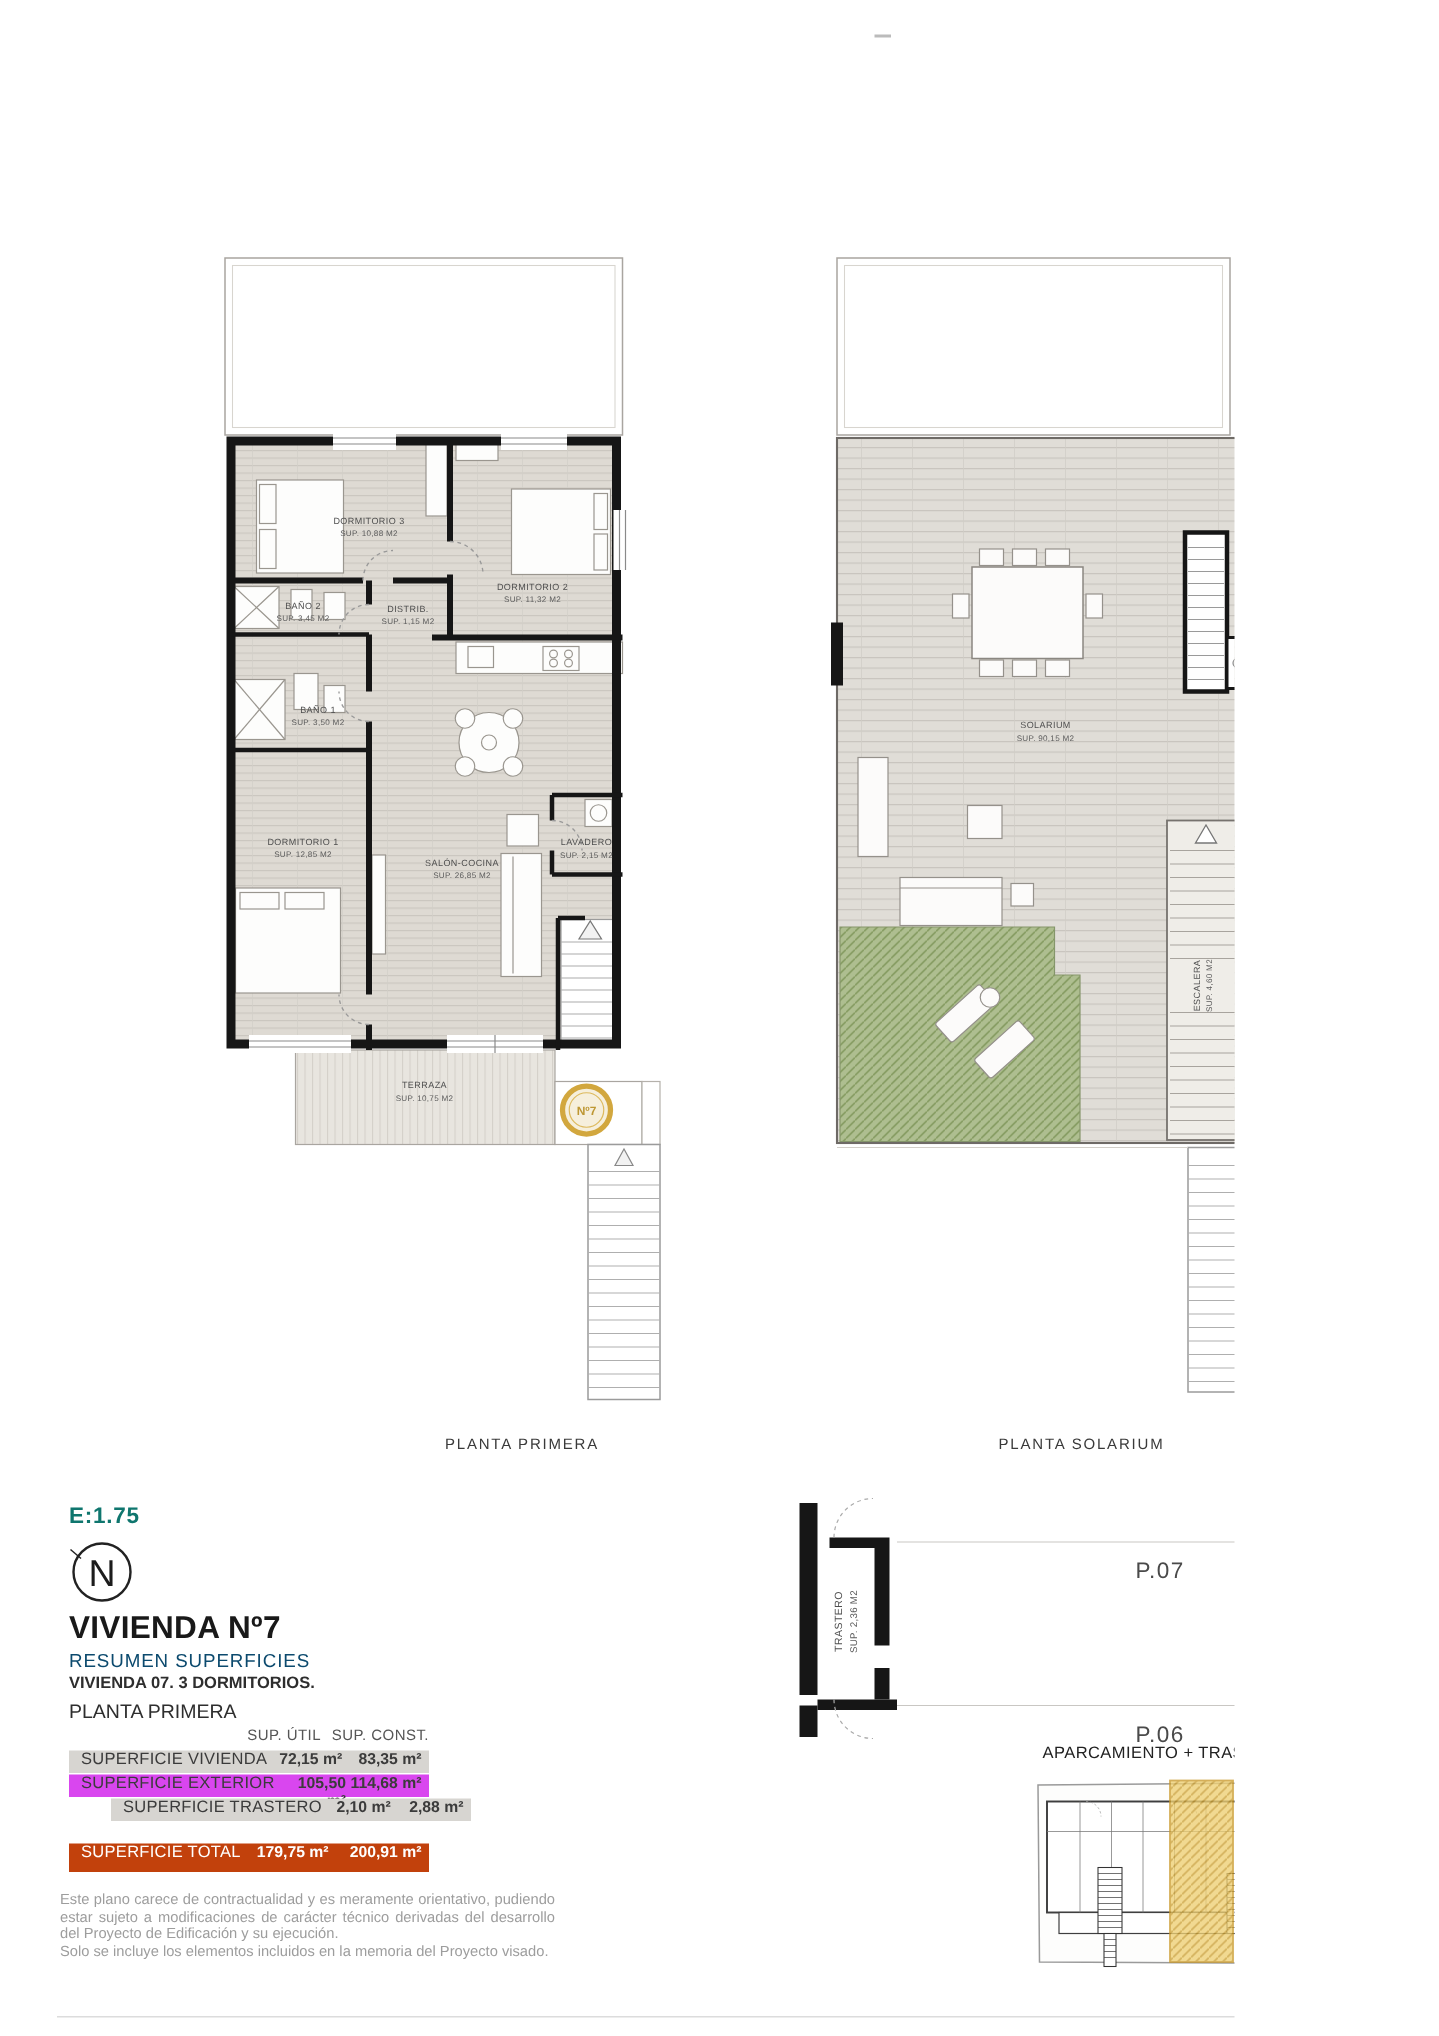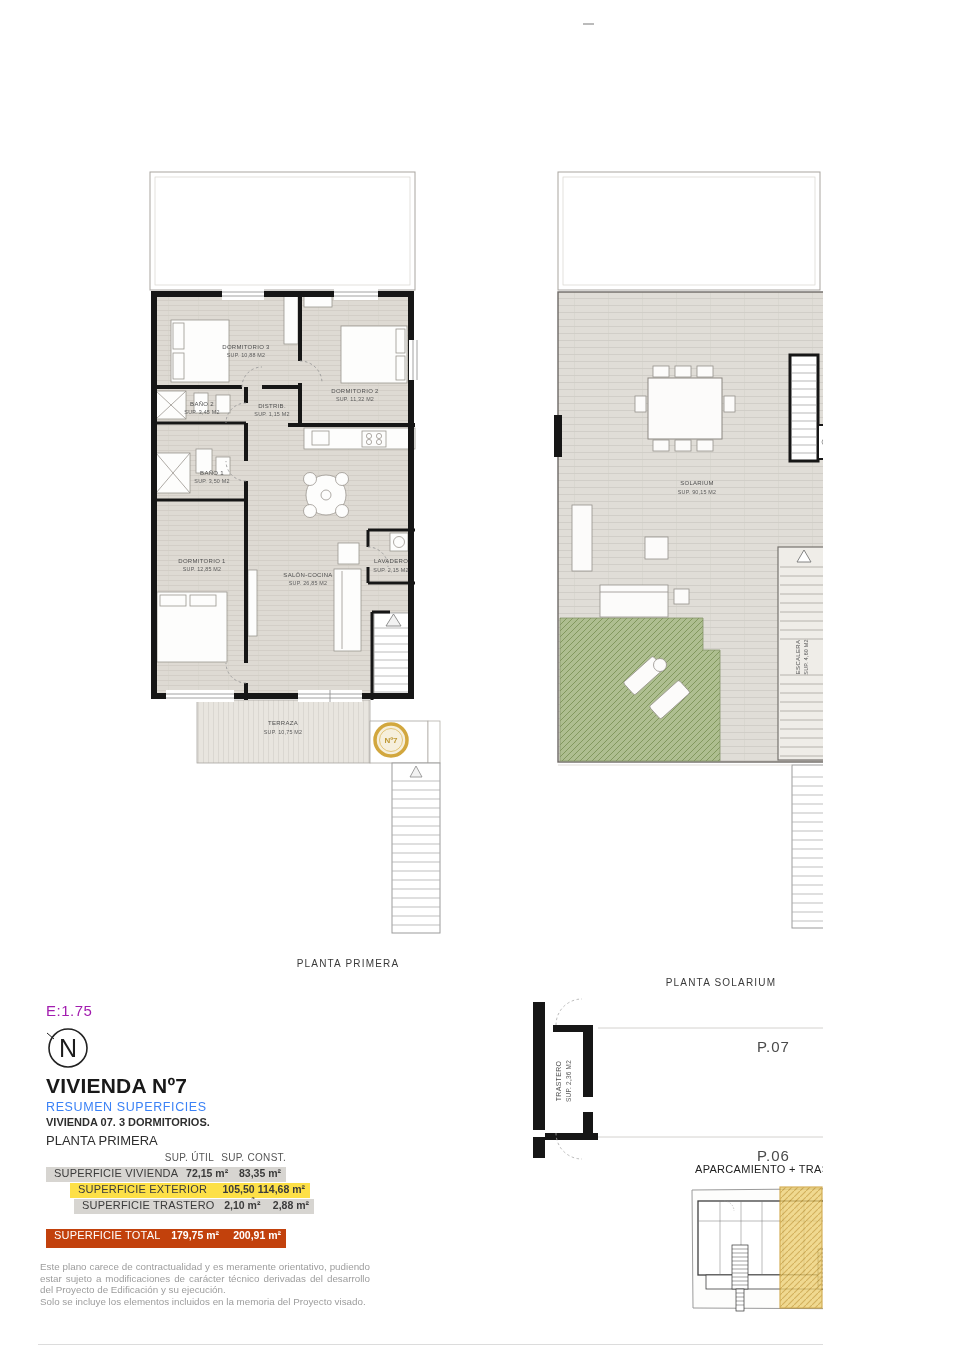--- a/index.html
+++ b/index.html
@@ -3,36 +3,36 @@
 <meta charset="utf-8">
 <style>
   html,body{margin:0;padding:0;background:#fff;}
   .sheet{position:relative;width:823px;height:1357px;background:#ffffff;
          font-family:"Liberation Sans",sans-serif;overflow:hidden;}
   .abs{position:absolute;}
   
   .plan-caption{position:absolute;font-size:10px;letter-spacing:1.2px;color:#3a3a3a;
                 text-align:center;width:170px;font-weight:500;}
   
-  .scale-lbl{position:absolute;left:46px;top:1002px;font-size:15px;font-weight:400;
-             color:#a21caf;letter-spacing:.5px;}
+  .scale-lbl{position:absolute;left:46px;top:1002px;font-size:15px;font-weight:700;
+             color:#0f766e;letter-spacing:.5px;}
   .big-title{position:absolute;left:46px;top:1074px;font-size:21px;font-weight:700;
              color:#191919;letter-spacing:.2px;}
-  .sub1{position:absolute;left:46px;top:1100px;font-size:12.5px;color:#3b82f6;letter-spacing:.6px;}
+  .sub1{position:absolute;left:46px;top:1100px;font-size:12.5px;color:#0c4a6e;letter-spacing:.6px;}
   .sub2{position:absolute;left:46px;top:1116px;font-size:11px;font-weight:700;color:#2e2e2e;}
   .sub3{position:absolute;left:46px;top:1133px;font-size:13px;font-weight:500;color:#2e2e2e;}
   
   .thead{position:absolute;top:1152px;font-size:10px;color:#555;letter-spacing:.3px;text-align:right;}
   .trow{position:absolute;left:46px;width:240px;height:15px;display:flex;
         font-size:11px;color:#3b3b3b;}
   .trow .lab{flex:1;padding-left:8px;letter-spacing:.2px;white-space:nowrap;}
   .trow .num{width:68px;text-align:right;font-weight:bold;font-size:10.5px;}
   .trow .num2{width:72px;text-align:right;font-weight:bold;font-size:10.5px;padding-right:5px;}
   .row-gray{background:#D7D5D1;}
-  .row-white{background:#fde047;margin-left:24px;}
+  .row-white{background:#d946ef;}
   .row-total{background:#c2410c;color:#fff !important;}
   .row-total .lab{color:#fff;}
   
   .disc{position:absolute;left:40px;top:1261px;width:330px;font-size:9.8px;
         line-height:11.6px;color:#9d9d9d;text-align:justify;}
   .disc p{margin:0;}
   .apar-caption{position:absolute;left:695px;top:1163px;width:250px;font-size:11px;
                 color:#222;letter-spacing:.3px;font-weight:500;}
   
   svg{font-family:"Liberation Sans",sans-serif;}
@@ -366,21 +366,21 @@
           <line x1="252" y1="729" x2="304" y2="729"></line>
         <line x1="252" y1="738" x2="304" y2="738"></line>
           <line x1="252" y1="747" x2="304" y2="747"></line>
         <line x1="252" y1="756" x2="304" y2="756"></line>
       </g>
     </g>
     <line x1="18" y1="600" x2="252" y2="600" stroke="#D2CFC9" stroke-width="0.7"></line>
   </svg>
 
   <div class="plan-caption" style="left:263px;top:958px;">PLANTA PRIMERA</div>
-  <div class="plan-caption" style="left:636px;top:958px;margin-top:19px;">PLANTA SOLARIUM</div>
+  <div class="plan-caption" style="left:636px;top:958px;">PLANTA SOLARIUM</div>
 
   <div class="scale-lbl">E:1.75</div>
 
   <svg class="abs" style="left:44px;top:1024px;" width="50" height="50" viewBox="0 0 50 50">
     <circle cx="24" cy="24" r="19" fill="none" stroke="#222" stroke-width="1.6"></circle>
     <line x1="3" y1="9" x2="10" y2="15" stroke="#222" stroke-width="1"></line>
     <text x="24" y="33" text-anchor="middle" font-size="25" fill="#1c1c1c">N</text>
   </svg>
 
   <div class="big-title">VIVIENDA Nº7</div>

